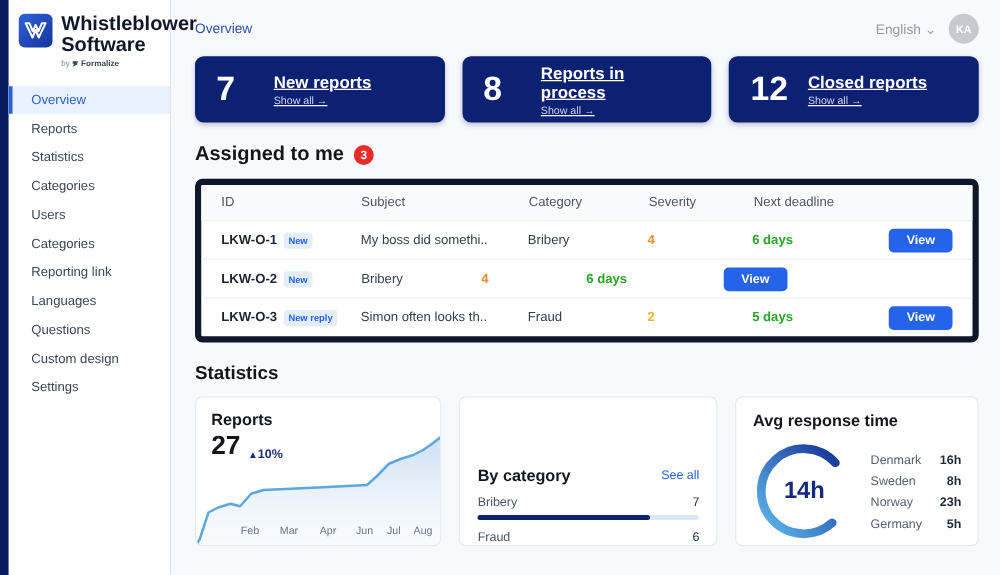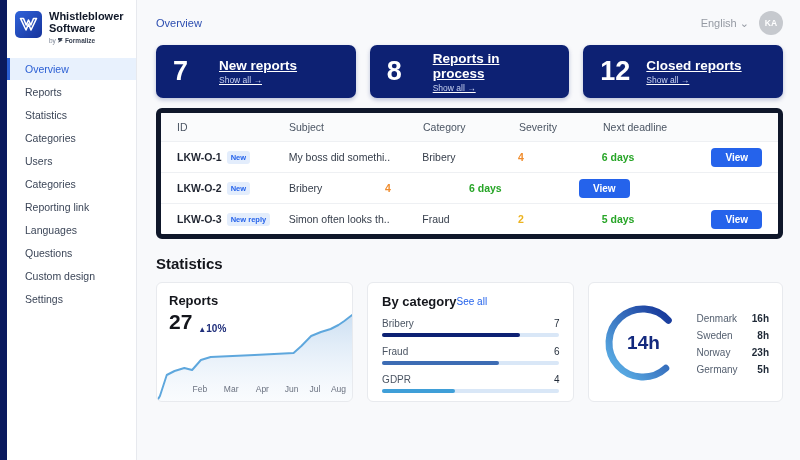--- a/index.html
+++ b/index.html
@@ -7,21 +7,21 @@
     font-family:"Liberation Sans", sans-serif; background:#f8f9fb; }
 
   
   .left-strip { position:absolute; left:0; top:0; width:7px; height:460px; background:#0a1a5e; }
   .sidebar { position:absolute; left:7px; top:0; width:130px; height:460px;
     background:#ffffff; border-right:1px solid #e7e9ee; }
   .brand { display:flex; gap:7px; padding:11px 8px 12px 8px; align-items:flex-start; }
   .brand-logo { width:27px; height:27px; border-radius:5px; flex:0 0 auto;
     background:linear-gradient(135deg,#2f63da,#16339b); display:flex; align-items:center; justify-content:center; }
   .brand-text { line-height:1.08; }
-  .brand-name { font-size:11px; font-weight:bold; color:#101828; }
+  .brand-name { font-size:16px; font-weight:bold; color:#101828; }
   .brand-by { font-size:6.5px; color:#7b8494; margin-top:2px; display:flex; align-items:center; gap:2px; }
   .brand-by b { color:#3a4354; }
   .formalize-glyph { display:inline-block; width:5px; height:5px; background:#3a4354;
     clip-path:polygon(0 0,100% 0,70% 50%,100% 50%,0 100%,30% 50%,0 50%); }
   .nav { margin-top:2px; }
   .nav-item { font-size:10.5px; color:#3c4658; padding:5px 12px 5px 15px; cursor:pointer;
     border-left:3px solid transparent; margin-bottom:1px; }
   .nav-item.active { background:#e8f1fd; color:#2b5fd4; border-left-color:#2b5fd4; }
 
   
@@ -78,21 +78,21 @@
   .rep-head { padding:10px 12px 0 12px; position:relative; z-index:2; }
   .rep-title { font-size:13px; font-weight:bold; color:#14161c; }
   .rep-val-row { display:flex; align-items:flex-end; gap:6px; margin-top:2px; }
   .rep-val { font-size:21px; font-weight:bold; color:#14161c; }
   .rep-delta { font-size:10px; font-weight:bold; color:#1e2d7a; }
   .rep-delta .tri { font-size:8px; }
   .rep-chart { position:absolute; left:0; bottom:0; width:100%; height:88px; z-index:1; }
   .months { position:absolute; left:0; bottom:7px; width:100%; height:10px; z-index:3; }
   .months span { position:absolute; font-size:8.5px; color:#6b7280; transform:translateX(-50%); }
 
-  .cat-head { display:flex; justify-content:flex-start; align-items:center; }
+  .cat-head { display:flex; justify-content:space-between; align-items:center;margin-top:44px; }
   .cat-title { font-size:13px; font-weight:bold; color:#14161c; }
   .see-all { font-size:10px; color:#2563eb; cursor:pointer; }
   .cat-row { margin-top:9px; }
   .cat-labels { display:flex; justify-content:space-between; font-size:10px; color:#4b5563; }
   .cat-labels .v { color:#1f2937; }
   .bar-track { height:4px; border-radius:2px; background:#d9e7f7; margin-top:4px; }
   .bar-fill { height:4px; border-radius:2px; }
 
   .resp-title { font-size:13px; font-weight:bold; color:#14161c; }
   .resp-body { display:flex; align-items:center; gap:12px; margin-top:8px; }
@@ -169,20 +169,24 @@
     </div>
     <div class="stat-card">
       <div class="stat-num">12</div>
       <div class="stat-right">
         <div class="stat-title">Closed reports</div>
         <div class="stat-link">Show all →</div>
       </div>
     </div>
   </div>
 
+  <div class="section-head">
+    <span class="section-title">Assigned to me</span>
+    <span class="red-badge">3</span>
+  </div>
 
   <div class="table-card">
     <div class="t-row t-head">
       <div class="c-id">ID</div>
       <div class="c-sub">Subject</div>
       <div class="c-cat">Category</div>
       <div class="c-sev">Severity</div>
       <div class="c-dead">Next deadline</div>
       <div class="c-act"></div>
     </div>
@@ -289,20 +293,21 @@
           <span>GDPR</span>
           <span class="v">4</span>
         </div>
         <div class="bar-track">
             <div class="bar-fill" style="width: 41%; background: rgb(63, 159, 216);"></div>
           </div>
       </div>
     </div>
 
     <div class="chart-card card-response">
+      <div class="resp-title">Avg response time</div>
       <div class="resp-body">
         <div class="gauge-wrap">
           <svg width="82" height="82" viewBox="0 0 82 82">
             <defs>
               <linearGradient id="gaugeGrad" x1="0" y1="0" x2="0" y2="1">
                 <stop offset="0%" stop-color="#1b3e9e"></stop>
                 <stop offset="100%" stop-color="#56a6e0"></stop>
               </linearGradient>
             </defs>
             <circle cx="41" cy="41" r="34" fill="none" stroke="url(#gaugeGrad)" stroke-width="7" stroke-linecap="round" stroke-dasharray="160 53.6" transform="rotate(48 41 41)"></circle>

